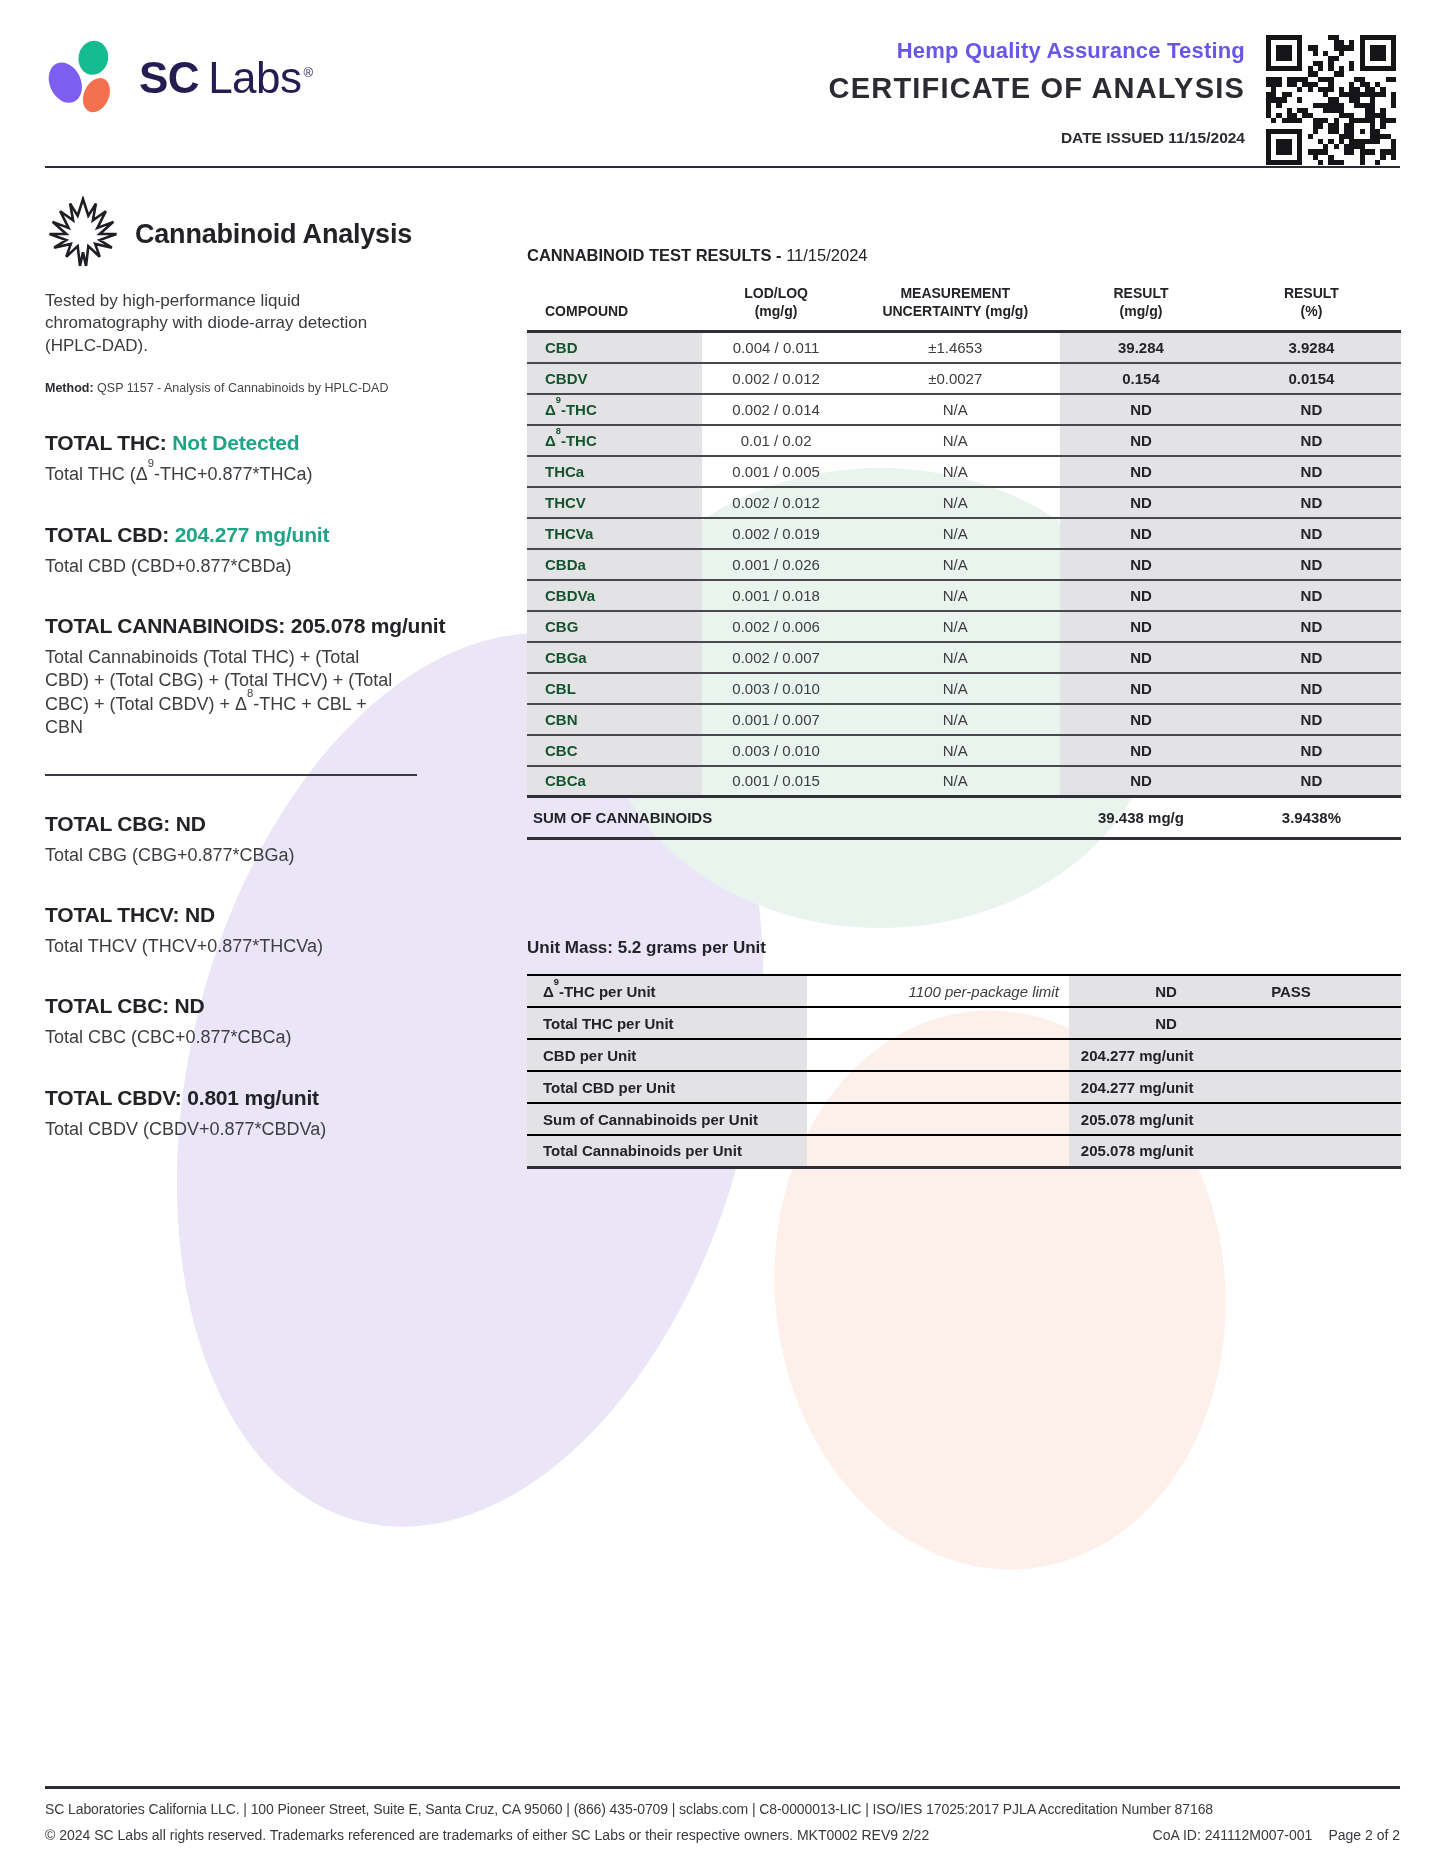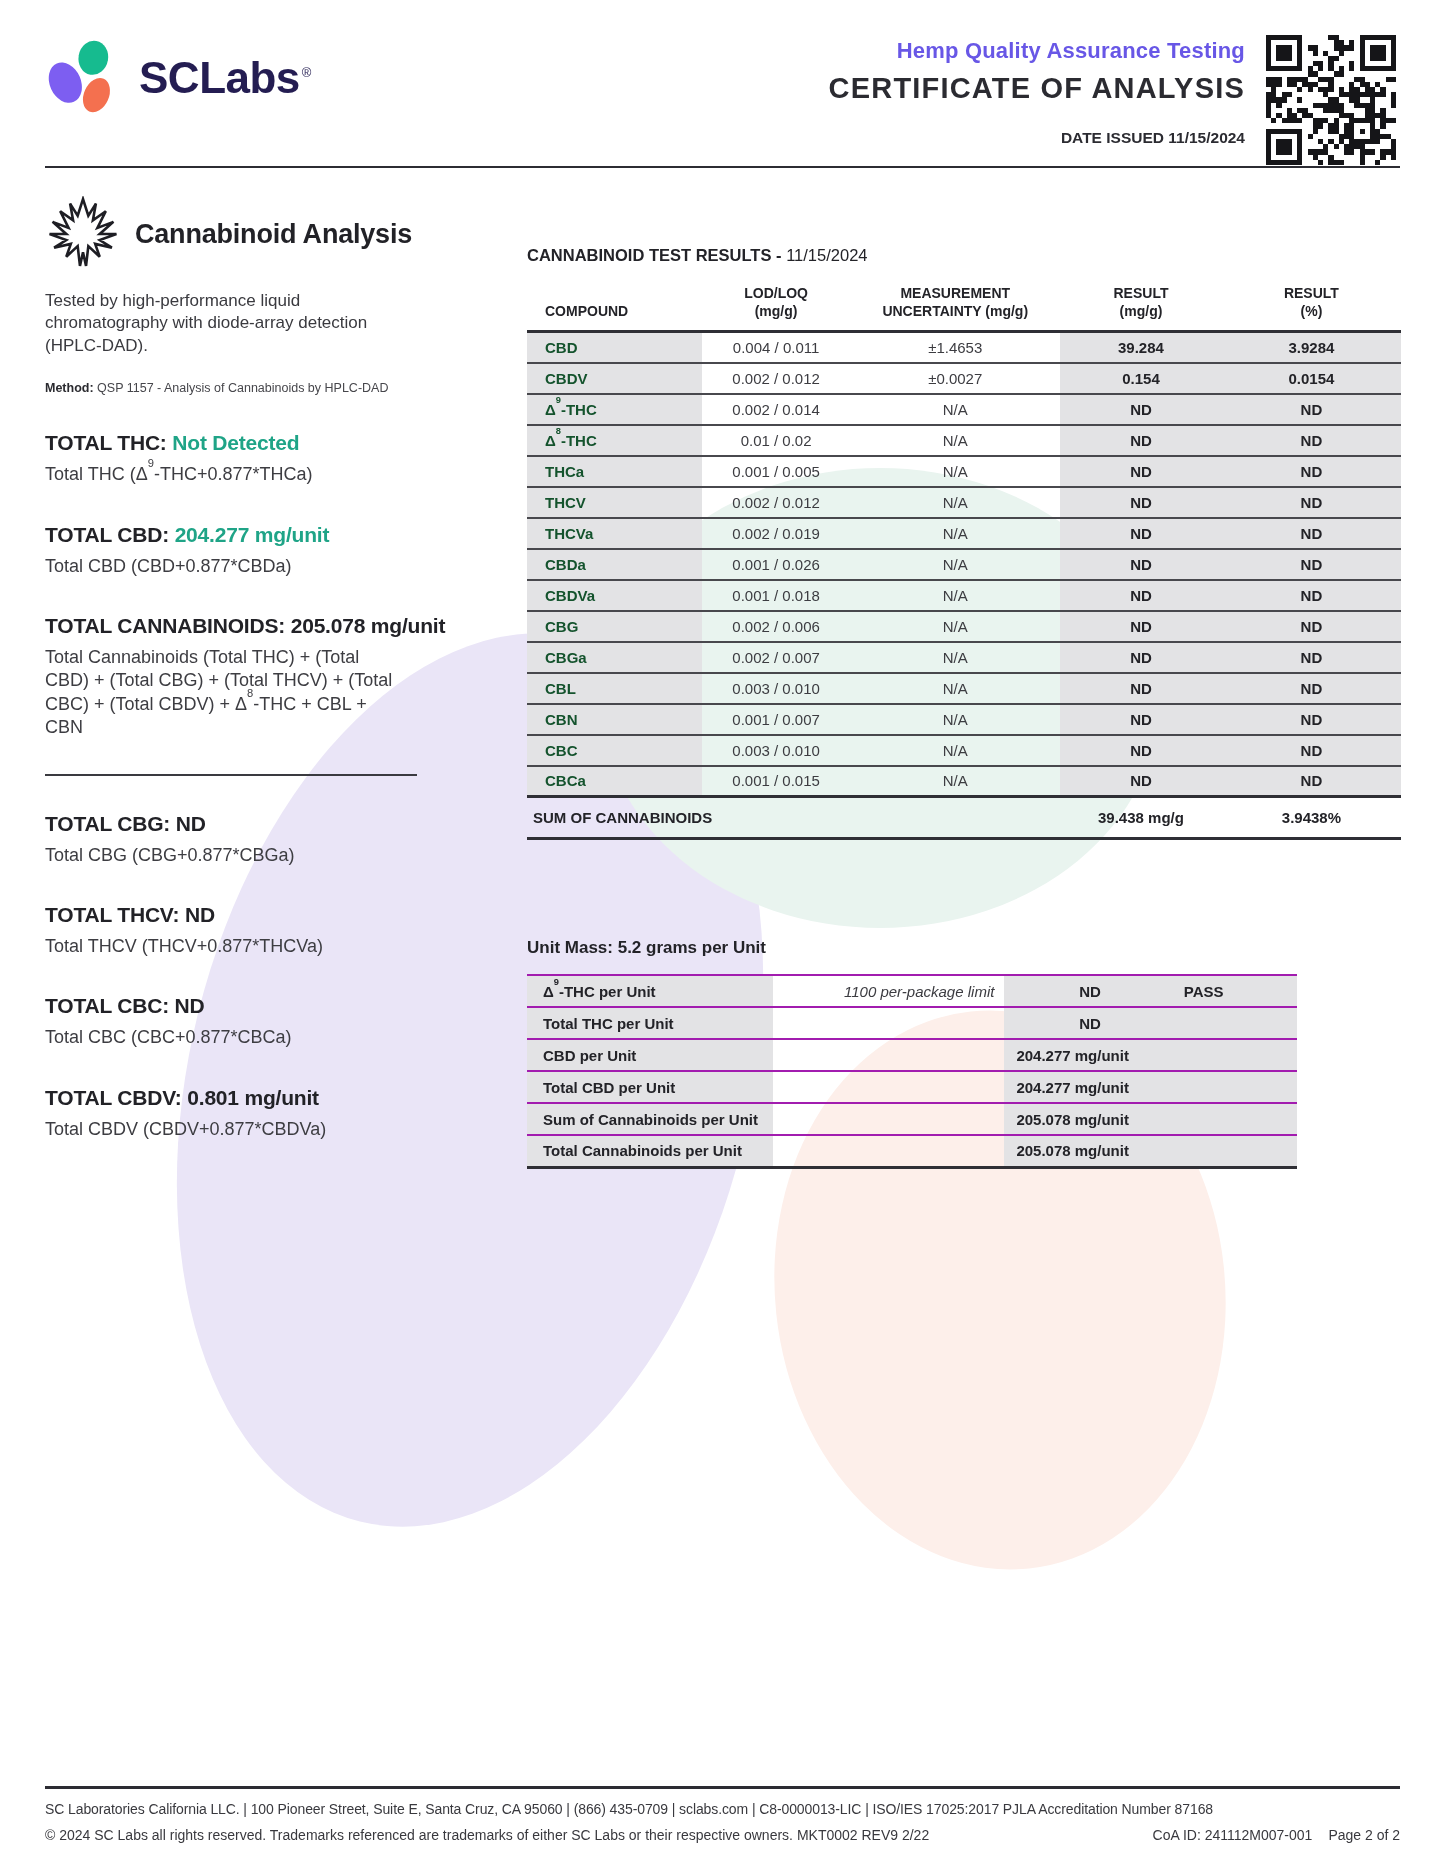--- a/index.html
+++ b/index.html
@@ -13,21 +13,21 @@
   .blob-lavender{left:190px;top:625px;width:560px;height:910px;background:#eae5f7;transform:rotate(14deg);}
   .blob-mint{left:600px;top:468px;width:560px;height:460px;background:#e9f4ef;}
   .blob-pink{left:775px;top:1010px;width:450px;height:560px;background:#fdefea;transform:rotate(-6deg);}
 
   .layer{position:absolute;z-index:1;}
 
   
   .logo{left:45px;top:36px;display:flex;align-items:center;gap:16px;}
   .logo-text{font-size:44px;color:#241d52;letter-spacing:-0.5px;white-space:nowrap;}
   .logo-text .sc{font-weight:800;}
-  .logo-text .labs{font-weight:700;}
+  .logo-text .labs{font-weight:400;margin-left:9px;}
   .logo-text .reg{font-size:13px;font-weight:400;vertical-align:super;margin-left:2px;}
 
   .header-titles{right:200px;top:38px;text-align:right;}
   .program-title{font-size:22px;font-weight:700;color:#6857e6;letter-spacing:0.2px;}
   .coa-title{font-size:29px;font-weight:700;color:#2b2b31;letter-spacing:1.2px;margin-top:8px;}
   .date-issued{font-size:15.5px;font-weight:700;color:#2b2b31;margin-top:24px;}
 
   .qr{left:1263px;top:32px;width:136px;height:136px;background:#fff;padding:3px;}
   .qr svg{width:100%;height:100%;display:block;}
 
@@ -61,24 +61,24 @@
   .results-table td{height:31px;padding:2px 6px;font-size:15px;border-top:2px solid #48484d;}
   .results-table tbody tr:first-child td{border-top:none;}
   td.c-compound{background:#e3e3e5;font-weight:700;padding-left:18px;color:#14532d;}
   td.c-mid{text-align:center;color:#3c3c41;background:transparent;}
   td.c-res{background:#e3e3e5;font-weight:700;text-align:center;color:#232328;}
   tr.sum-row td{border-top:3px solid #2f2f35;border-bottom:3px solid #2f2f35;height:42px;background:transparent;}
   .sum-label{font-weight:700;padding-left:30px;font-size:15px;}
   .sum-val{font-weight:700;text-align:center;font-size:15px;}
 
   
-  .unit-col{left:527px;top:938px;width:770px;}
+  .unit-col{left:527px;top:938px;width:874px;}
   .unit-title{font-size:17px;font-weight:700;color:#232328;}
   .unit-table{margin-top:16px;border-bottom:3px solid #2f2f35;}
-  .unit-table td{height:32px;padding:2px 10px;font-size:15px;border-top:2px solid #a21caf;}
+  .unit-table td{height:32px;padding:2px 10px;font-size:15px;border-top:2px solid #000000;}
   td.u-label{background:#e3e3e5;font-weight:700;padding-left:16px;color:#232328;}
   td.u-limit{font-style:italic;text-align:right;color:#3c3c41;background:transparent;}
   td.u-res{background:#e3e3e5;font-weight:700;color:#232328;padding-left:12px;}
   td.u-pass{background:#e3e3e5;font-weight:700;text-align:left;color:#232328;}
 
   
   .footer{left:45px;top:1786px;width:1355px;}
   .footer-rule{width:100%;height:3px;background:#2c2c33;}
   .footer-line1{margin-top:12px;font-size:14px;color:#39393e;white-space:nowrap;letter-spacing:-0.1px;}
   .footer-line2{margin-top:10px;font-size:14px;color:#39393e;display:flex;justify-content:space-between;align-items:baseline;}

